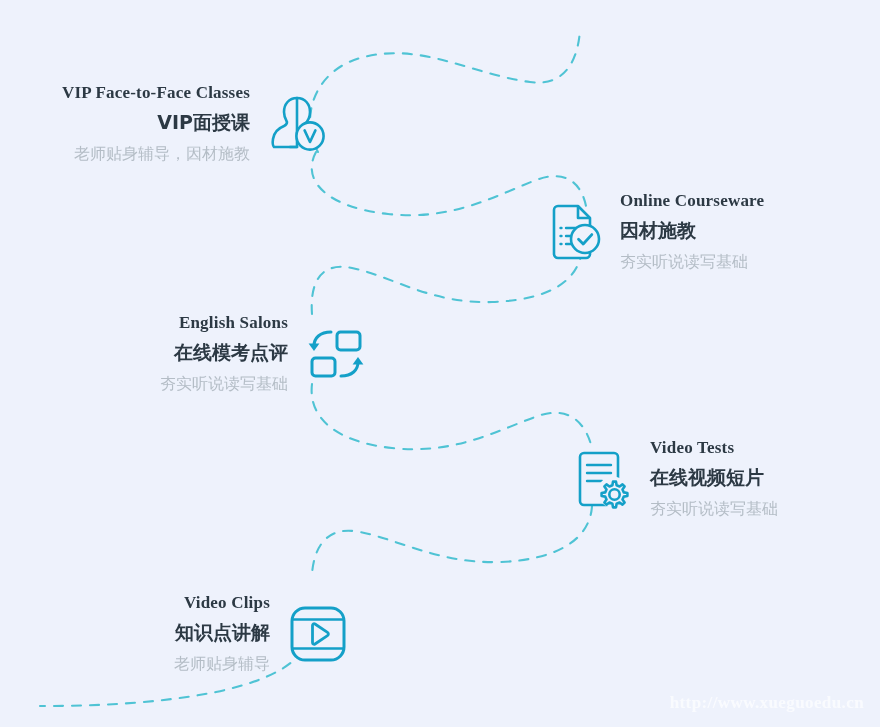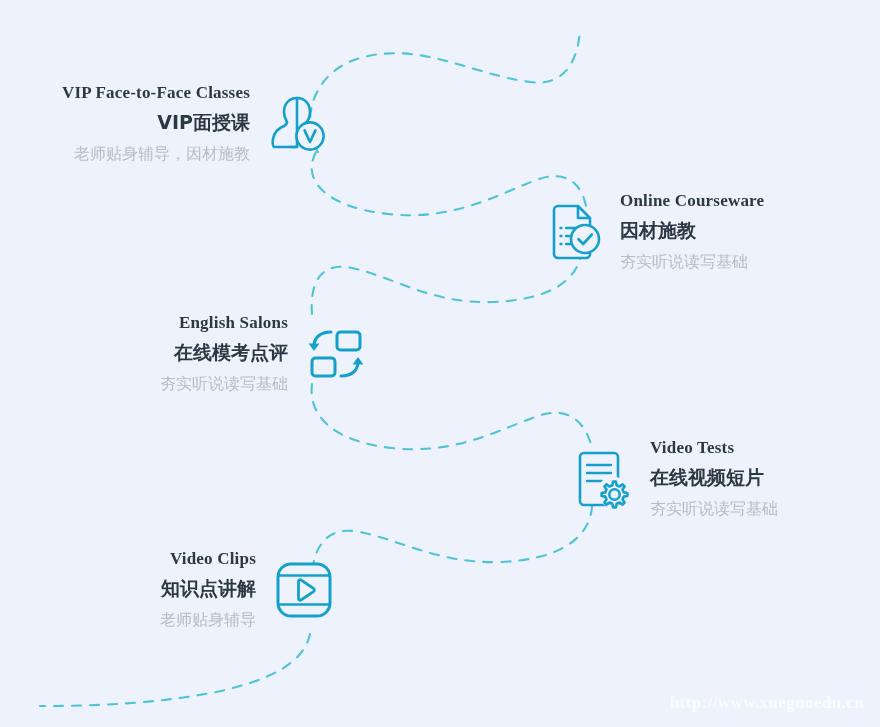--- a/index.html
+++ b/index.html
@@ -78,21 +78,21 @@
     height: 64px;
     flex: 0 0 64px;
     display: block;
   }
 
   
   #feat-vip      { left: 86px;  top: 82px;  width: 244px; justify-content: flex-end; }
   #feat-course   { left: 540px; top: 190px; width: 250px; }
   #feat-salon    { left: 160px; top: 312px; width: 184px; justify-content: flex-start; }
   #feat-mock     { left: 570px; top: 437px; width: 250px; }
-  #feat-video    { left: 174px; top: 548px; width: 162px; justify-content: flex-end; }
+  #feat-video    { left: 174px; top: 592px; width: 162px; }
 
   
   #watermark {
     position: absolute;
     right: 16px;
     bottom: 14px;
     font-family: "Liberation Serif", serif;
     font-weight: bold;
     font-size: 17px;
     letter-spacing: 0.4px;

